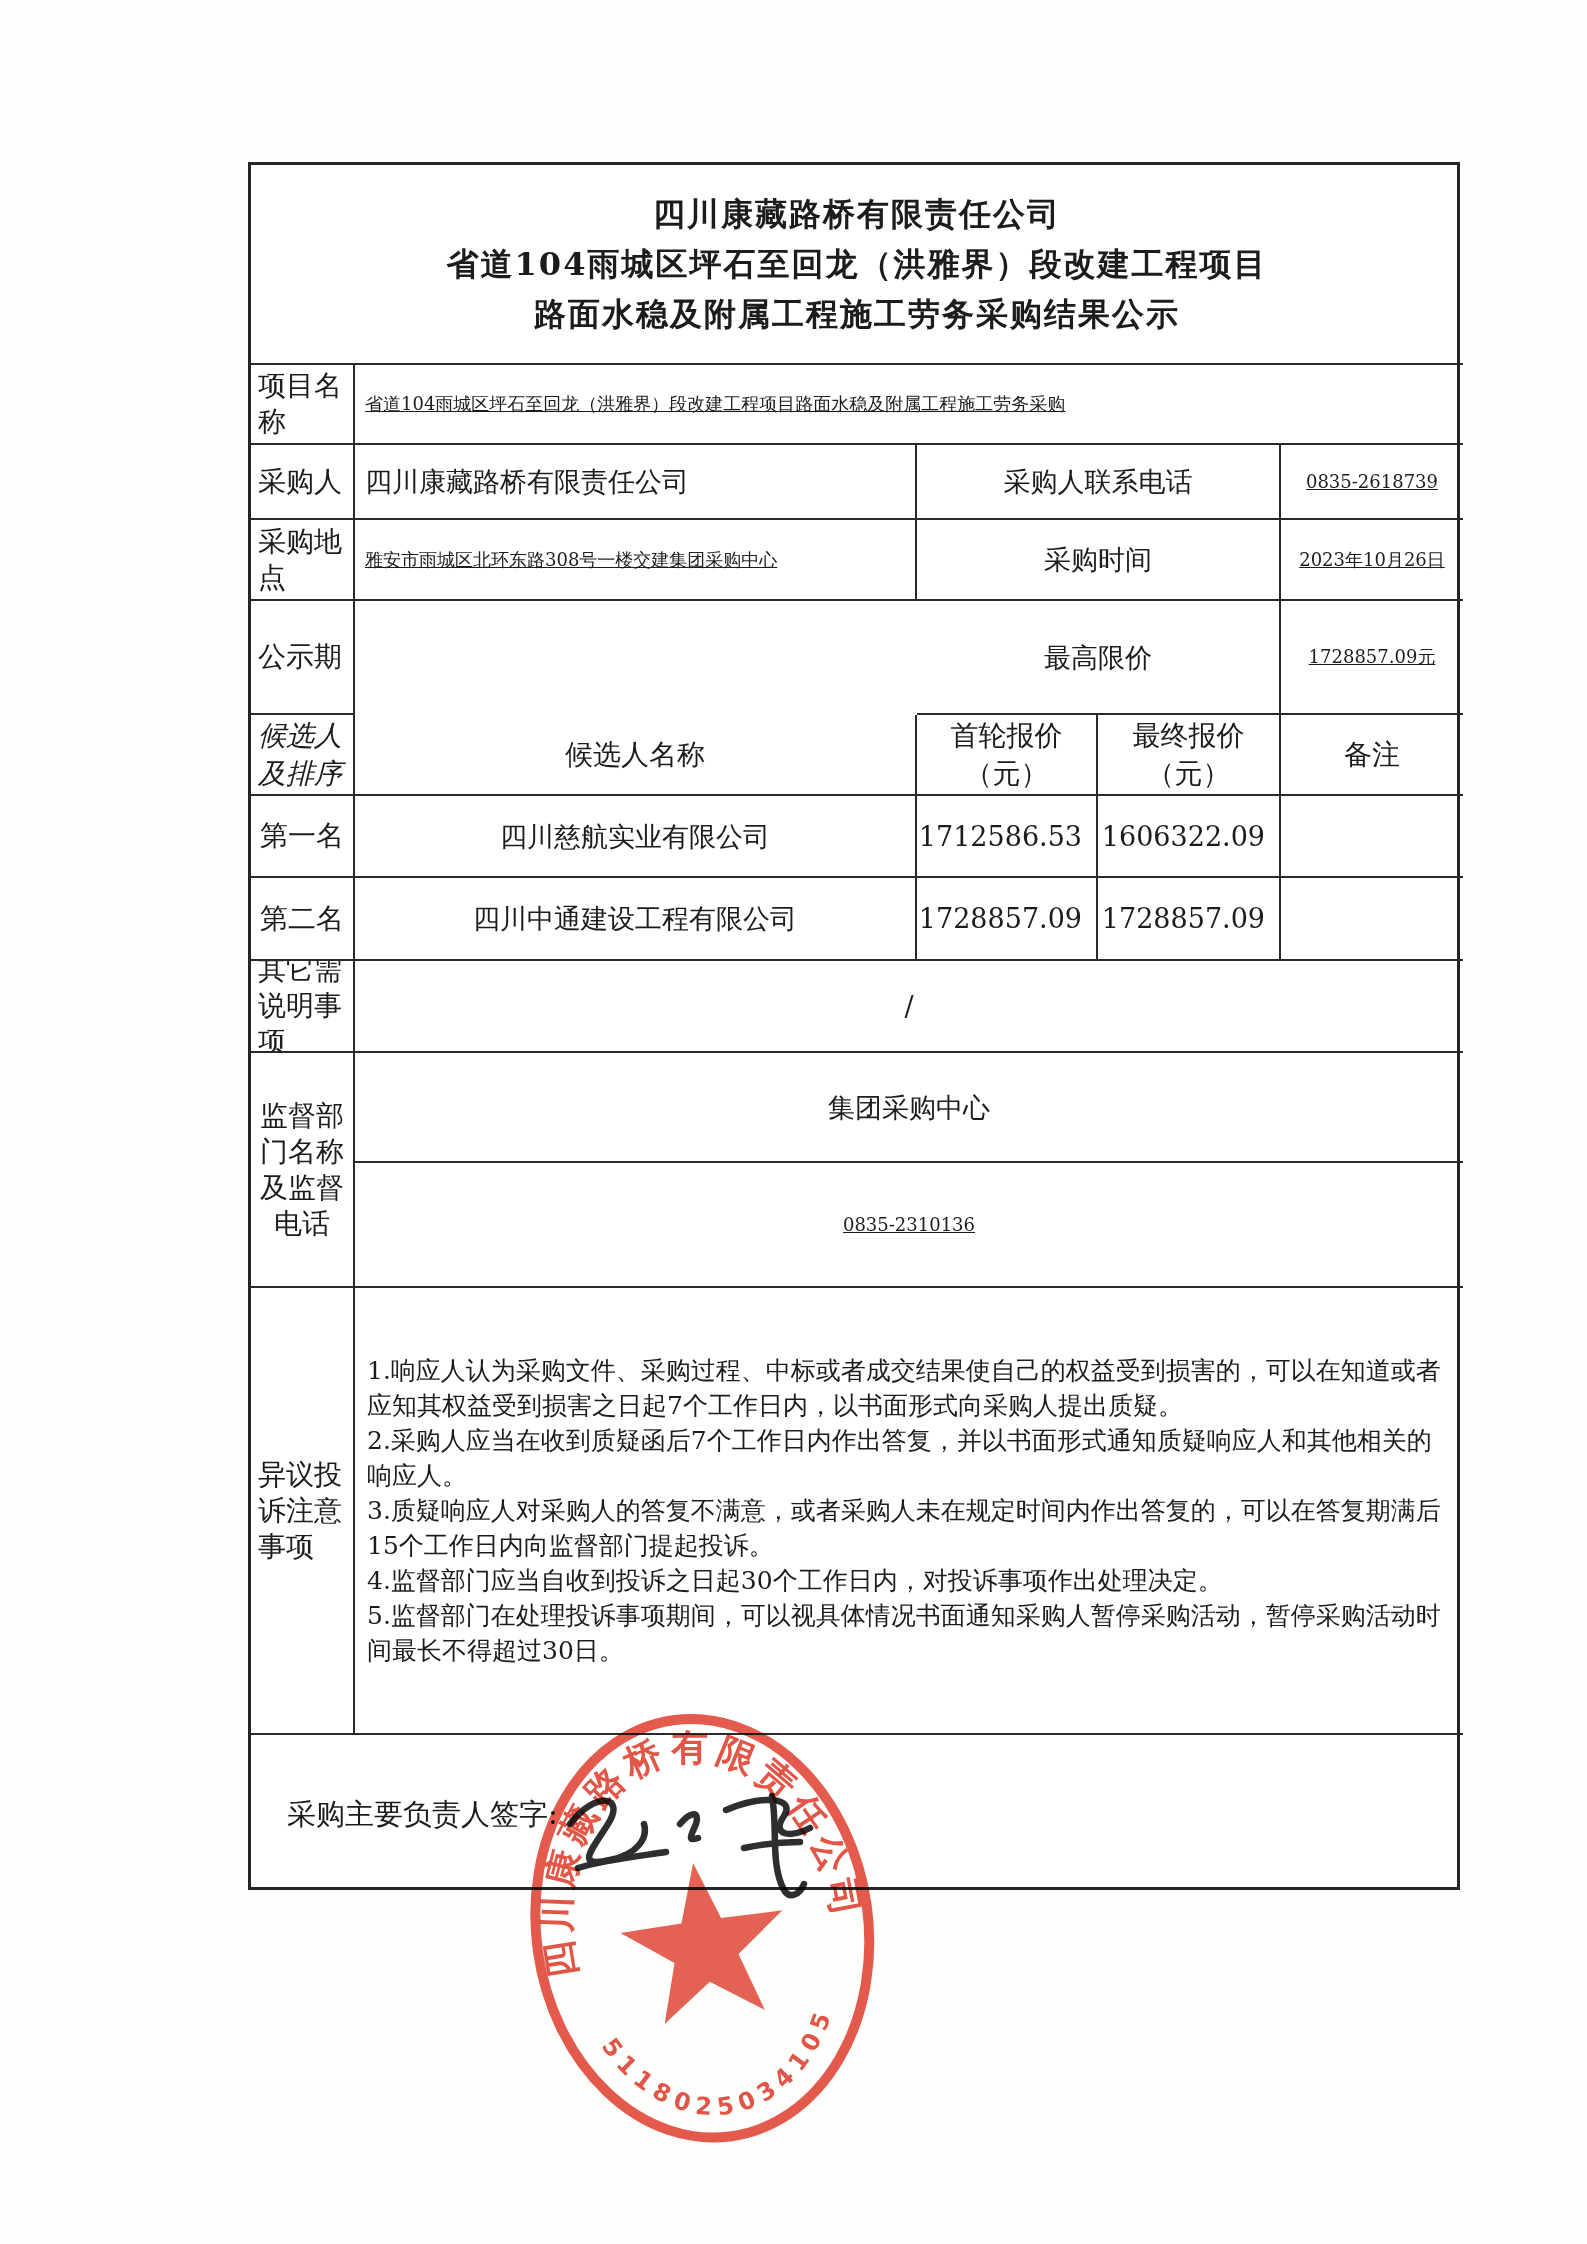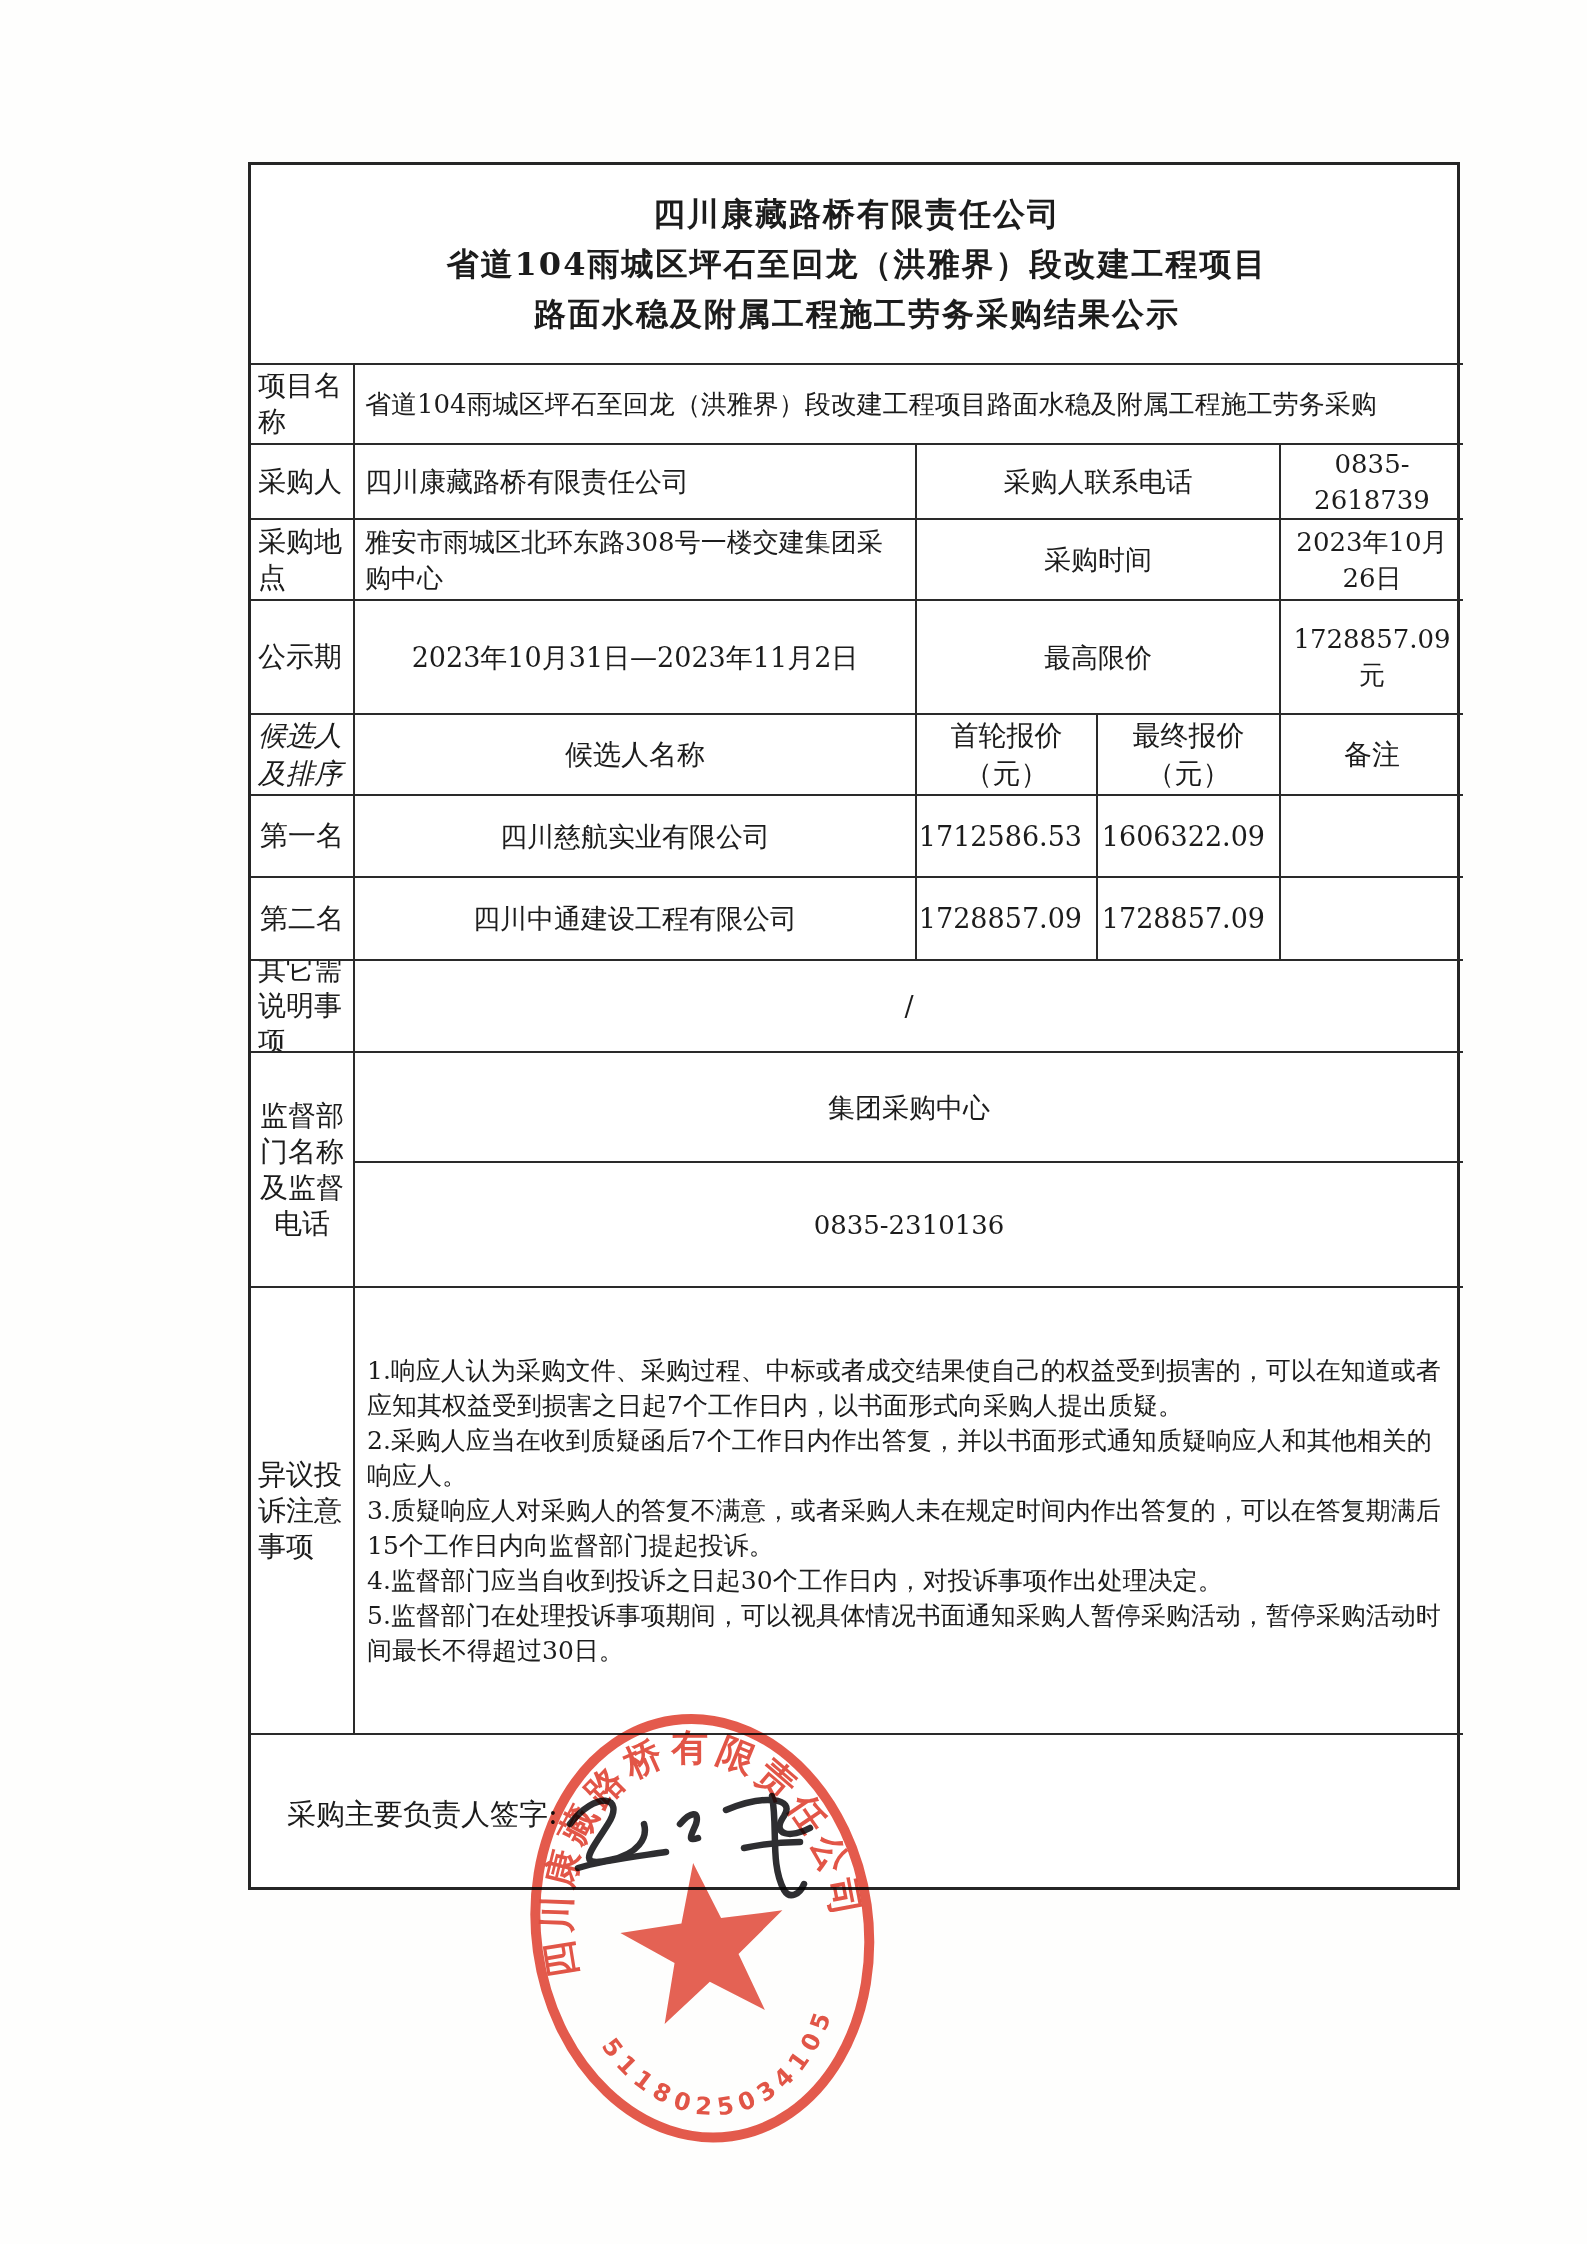--- a/index.html
+++ b/index.html
@@ -30,21 +30,21 @@
   
   .title-cell{flex-direction:column;font-weight:700;font-size:32px;line-height:50px;letter-spacing:2px;}
   
   .hdr{font-size:28px;line-height:38px;}
   
   .notice{
     flex-direction:column;align-items:flex-start;justify-content:center;
     font-size:25px;line-height:35px;padding:0 12px;
   }
   .notice div{text-align:left;}
-  .value26{font-size:26px;}
+  .value26{font-size:18px;text-decoration:underline;}
   .value27{font-size:27px;line-height:37px;}
   .sig-cell{justify-content:flex-start;padding-left:36px;font-size:29px;}
   
   .stamp{position:absolute;left:520px;top:1700px;width:368px;height:452px;
          transform:rotate(-8deg);opacity:.9;mix-blend-mode:multiply;}
   .sig{position:absolute;left:548px;top:1772px;width:330px;height:140px;mix-blend-mode:multiply;}
 </style>
 </head>
 <body>
 
@@ -65,21 +65,20 @@
     <div class="cell left value27" style="grid-column:2;grid-row:3;">四川康藏路桥有限责任公司</div>
     <div class="cell center value27" style="grid-column:3/5;grid-row:3;">采购人联系电话</div>
     <div class="cell er center value26" style="grid-column:5;grid-row:3;">0835-2618739</div>
 
     <div class="cell lab" style="grid-column:1;grid-row:4;">采购地点</div>
     <div class="cell left value26" style="grid-column:2;grid-row:4;">雅安市雨城区北环东路308号一楼交建集团采购中心</div>
     <div class="cell center value27" style="grid-column:3/5;grid-row:4;">采购时间</div>
     <div class="cell er center value26" style="grid-column:5;grid-row:4;">2023年10月26日</div>
 
     <div class="cell lab" style="grid-column:1;grid-row:5;">公示期</div>
-    <div class="cell center value27" style="grid-column:2;grid-row:5;">2023年10月31日—2023年11月2日</div>
     <div class="cell center value27" style="grid-column:3/5;grid-row:5;">最高限价</div>
     <div class="cell er center value26" style="grid-column:5;grid-row:5;">1728857.09元</div>
 
     <div class="cell lab hdr" style="grid-column:1;grid-row:6;font-style:italic;">候选人及排序</div>
     <div class="cell center hdr" style="grid-column:2;grid-row:6;">候选人名称</div>
     <div class="cell center hdr" style="grid-column:3;grid-row:6;">首轮报价（元）</div>
     <div class="cell er center hdr" style="grid-column:5;grid-row:6;">备注</div>
     <div class="cell center hdr" style="grid-column:4;grid-row:6;">最终报价（元）</div>
 
     <div class="cell lab-c" style="grid-column:1;grid-row:7;">第一名</div>

